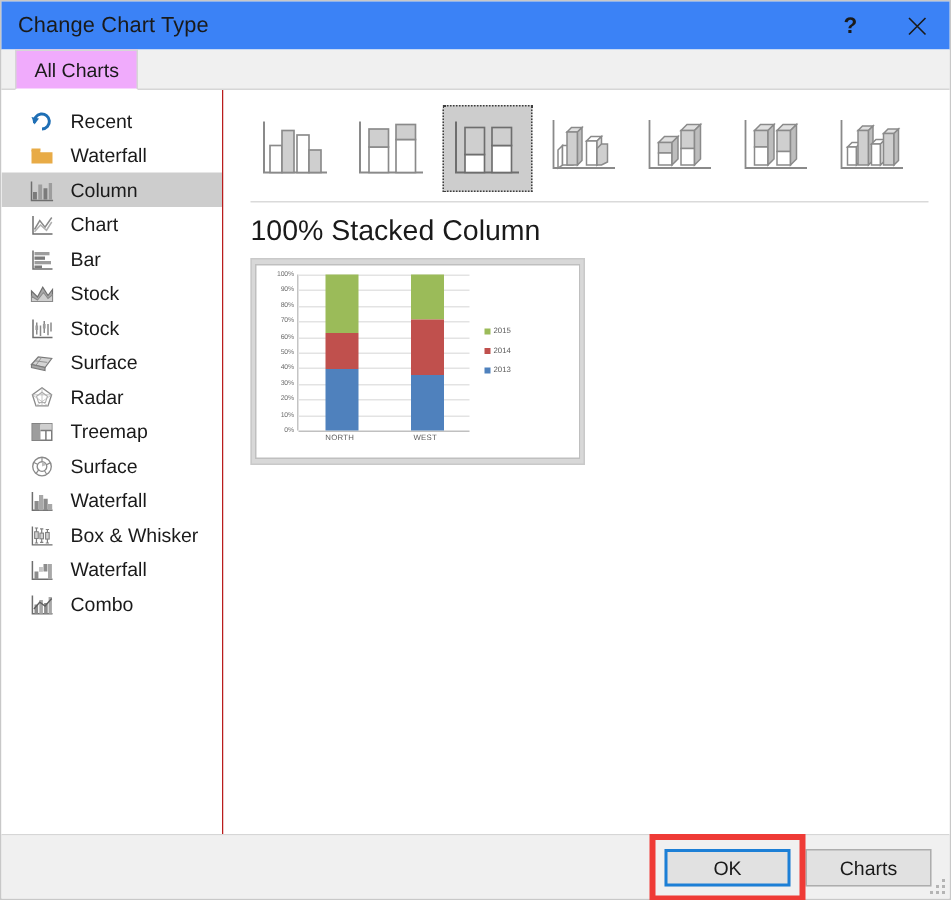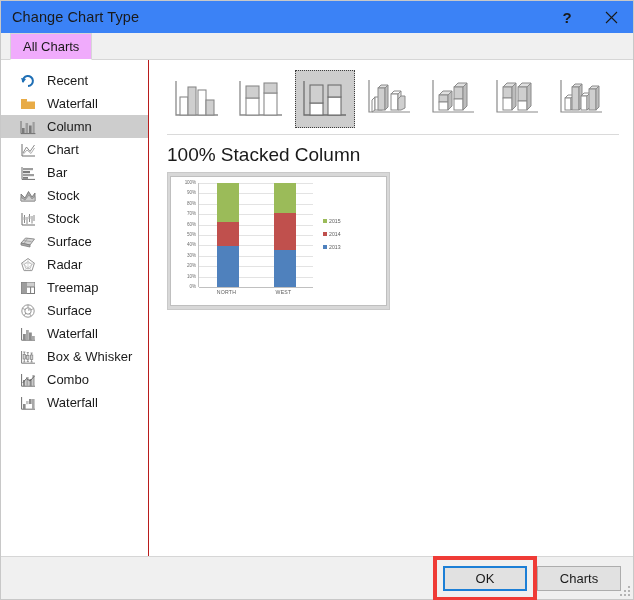--- a/index.html
+++ b/index.html
@@ -513,41 +513,41 @@
             <rect x="10.4" y="6" width="2.4" height="4.4" fill="#d2d2d2" stroke="#7f7f7f" stroke-width="0.7"></rect>
           </svg>
         </span>
         <span class="side-label">Box &amp; Whisker</span>
       </div>
 
       <div class="side-item">
         <span class="side-ico">
           <svg width="16" height="16" viewBox="0 0 16 16">
             <path d="M1.6 2 L1.6 14.2 L15 14.2" stroke="#6e6e6e" stroke-width="1" fill="none"></path>
+            <rect x="3" y="9" width="2.6" height="5.2" fill="#8c8c8c"></rect>
+            <rect x="6" y="6" width="2.6" height="3.2" fill="#c4c4c4"></rect>
+            <rect x="9" y="4" width="2.6" height="5" fill="#8c8c8c"></rect>
+            <rect x="12" y="4" width="2.6" height="10.2" fill="#a8a8a8"></rect>
+          </svg>
+        </span>
+        <span class="side-label">Waterfall</span>
+      </div>
+
+      <div class="side-item">
+        <span class="side-ico">
+          <svg width="16" height="16" viewBox="0 0 16 16">
+            <path d="M1.6 2 L1.6 14.2 L15 14.2" stroke="#6e6e6e" stroke-width="1" fill="none"></path>
             <rect x="3" y="8" width="2.4" height="6.2" fill="#8c8c8c"></rect>
             <rect x="6.2" y="5" width="2.4" height="9.2" fill="#a8a8a8"></rect>
             <rect x="9.4" y="7" width="2.4" height="7.2" fill="#8c8c8c"></rect>
             <rect x="12.4" y="3" width="2.2" height="11.2" fill="#a8a8a8"></rect>
             <path d="M2.6 11 L6.5 6.5 L10 9 L14.5 4" stroke="#5f5f5f" stroke-width="0.9" fill="none"></path>
           </svg>
         </span>
         <span class="side-label">Combo</span>
-      </div>
-
-      <div class="side-item">
-        <span class="side-ico">
-          <svg width="16" height="16" viewBox="0 0 16 16">
-            <path d="M1.6 2 L1.6 14.2 L15 14.2" stroke="#6e6e6e" stroke-width="1" fill="none"></path>
-            <rect x="3" y="9" width="2.6" height="5.2" fill="#8c8c8c"></rect>
-            <rect x="6" y="6" width="2.6" height="3.2" fill="#c4c4c4"></rect>
-            <rect x="9" y="4" width="2.6" height="5" fill="#8c8c8c"></rect>
-            <rect x="12" y="4" width="2.6" height="10.2" fill="#a8a8a8"></rect>
-          </svg>
-        </span>
-        <span class="side-label">Waterfall</span>
       </div>
 
     </div>
 
     <div class="main">
 
       <div class="subtype-row">
 
         <div class="subtype">
           <svg width="52" height="46" viewBox="0 0 52 46">

